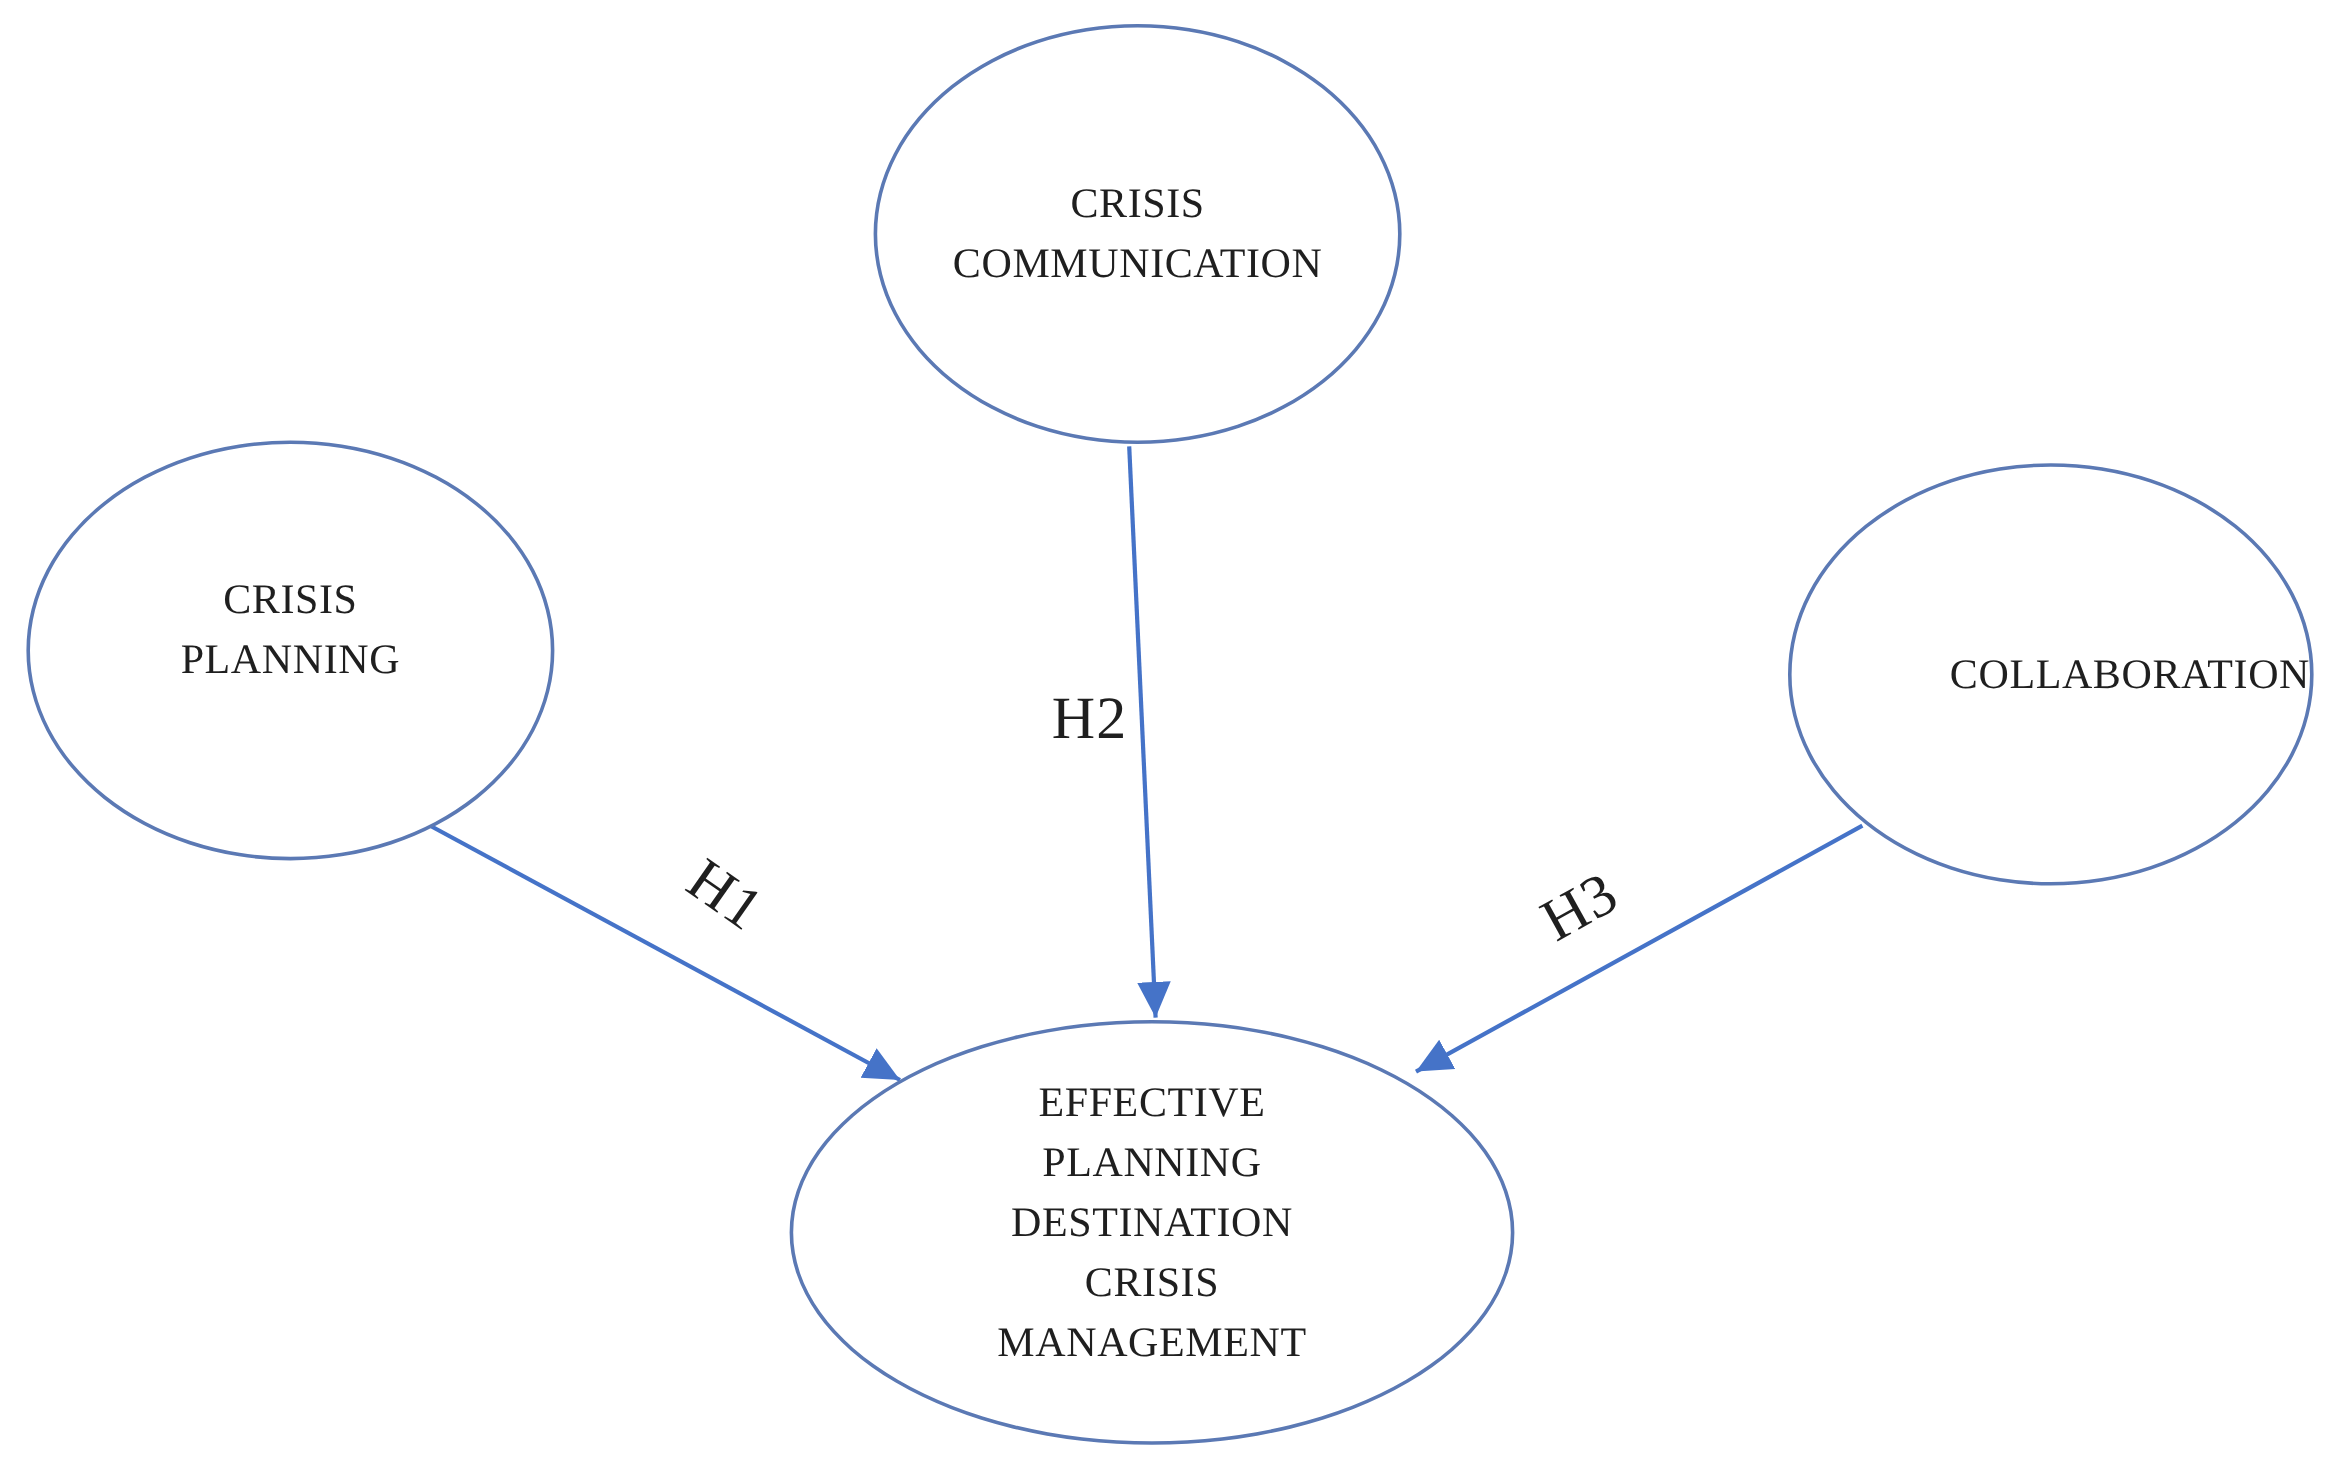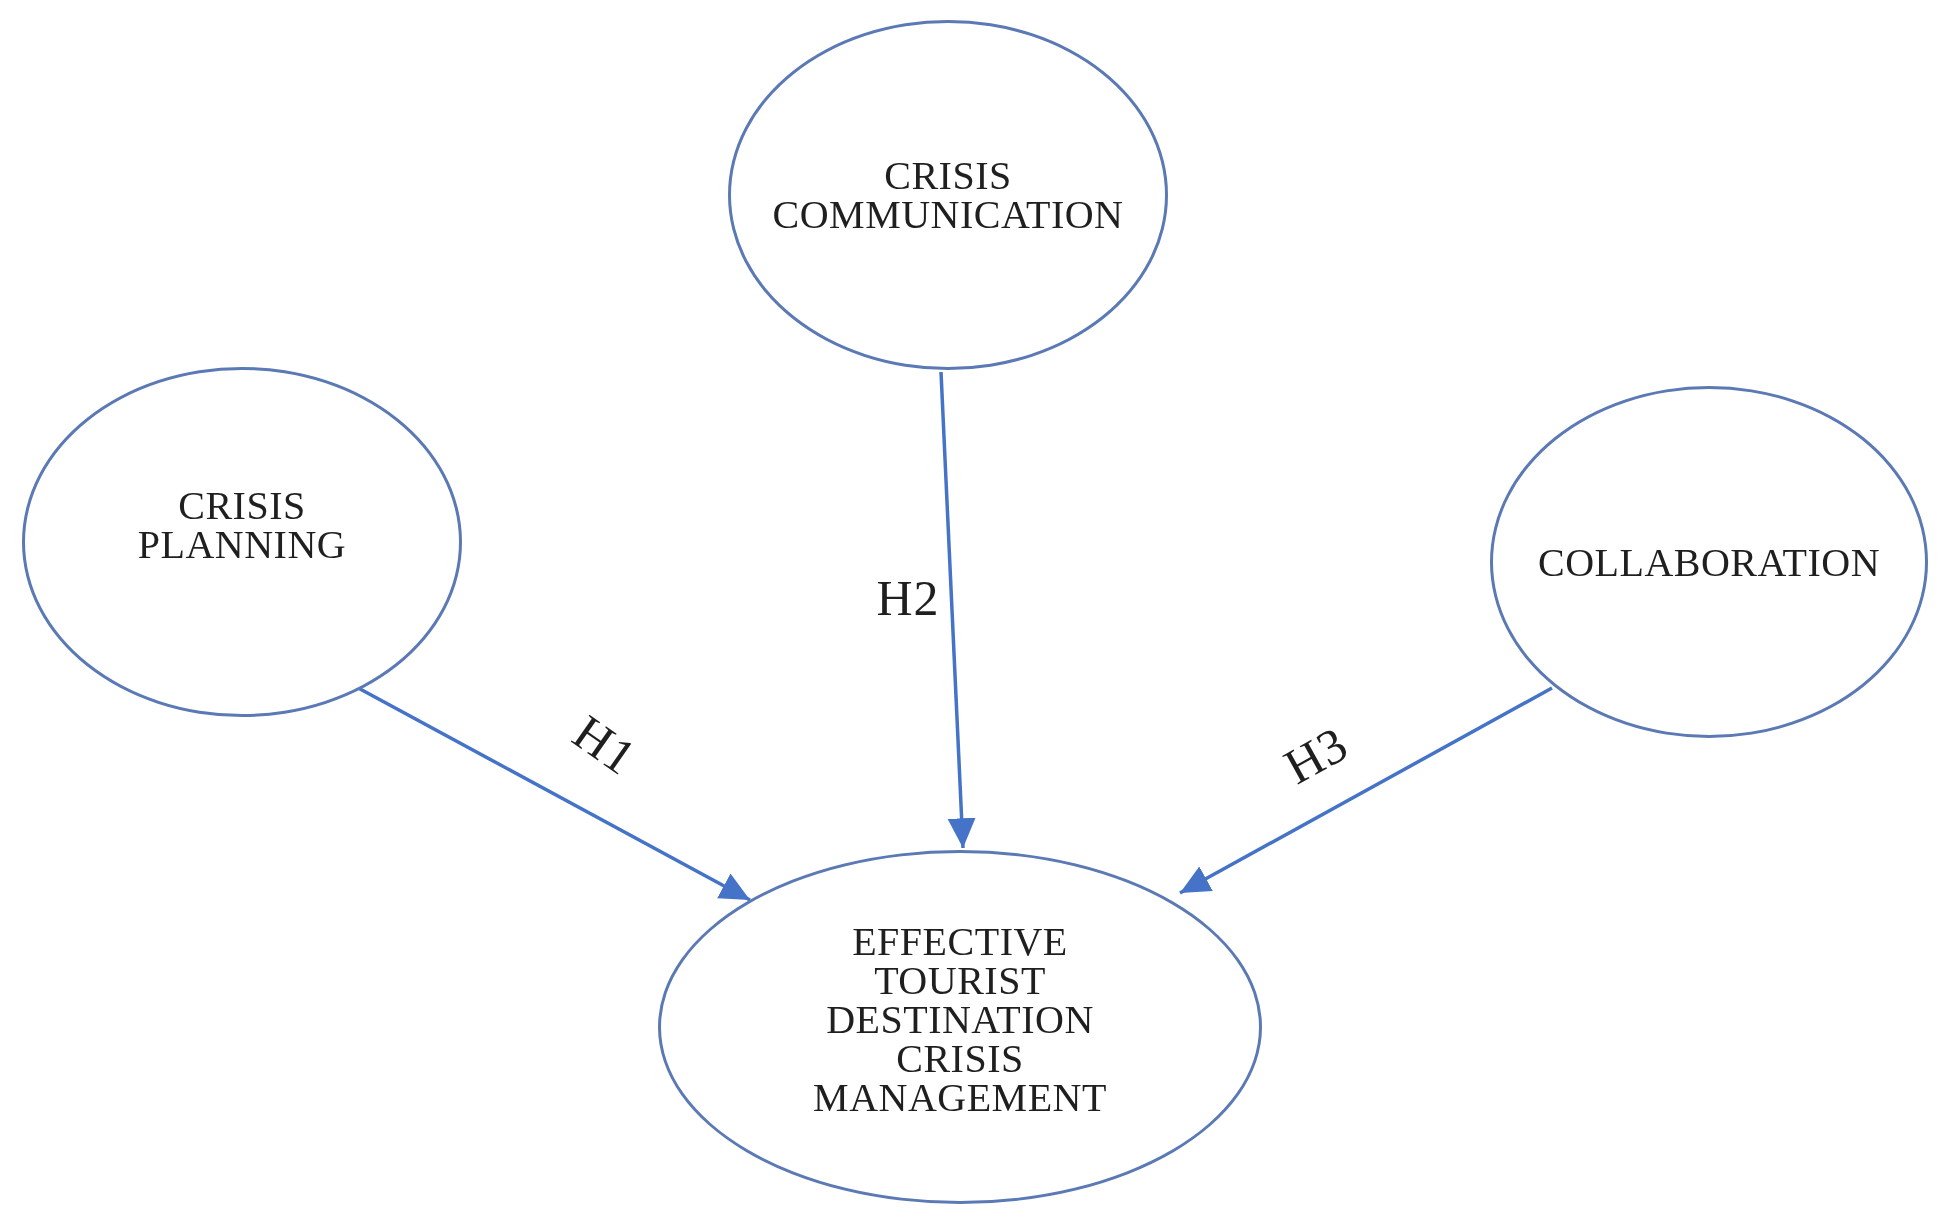--- a/index.html
+++ b/index.html
@@ -35,22 +35,22 @@
     border: 3px solid var(--node-stroke, #5b79b4);
     border-radius: 50%;
     background: var(--background);
     display: flex;
     align-items: center;
     justify-content: center;
   }
   .node-label {
     white-space: pre-line;
     text-align: center;
-    font-size: 40px;
-    line-height: 39px;
+    font-size: 35px;
+    line-height: 50px;
     letter-spacing: 0.5px;
     color: var(--text, #1f1f1f);
   }
   .edge-label {
     position: absolute;
     font-size: 50px;
     color: var(--text, #1f1f1f);
     letter-spacing: 1px;
   }
 </style>
@@ -73,27 +73,27 @@
   <div class="node" style="left:728px; top:20px; width:440px; height:350px;">
     <div class="node-label">CRISIS
 COMMUNICATION</div>
   </div>
 
   <div class="node" style="left:22px; top:367px; width:440px; height:350px;">
     <div class="node-label" style="transform: translateY(-17px);">CRISIS
 PLANNING</div>
   </div>
 
-  <div class="node" style="left:1490px; top:386px; width:438px; height:352px;">
+  <div class="node" style="left:1490px; top:386px; width:438px; height:352px;justify-content:flex-end;">
     <div class="node-label">COLLABORATION</div>
   </div>
 
   <div class="node" style="left:658px; top:850px; width:604px; height:354px;">
     <div class="node-label" style="transform: translateY(-8px);">EFFECTIVE
-TOURIST
+PLANNING
 DESTINATION
 CRISIS
 MANAGEMENT</div>
   </div>
 
   <div class="edge-label" style="left:605px; top:745px; transform: translate(-50%,-50%) rotate(35deg);">H1</div>
 
   <div class="edge-label" style="left:897px; top:598px; transform: translate(-50%,-50%); margin-left: 11px;">H2</div>
 
   <div class="edge-label" style="left:1316px; top:755px; transform: translate(-50%,-50%) rotate(-29deg);">H3</div>

